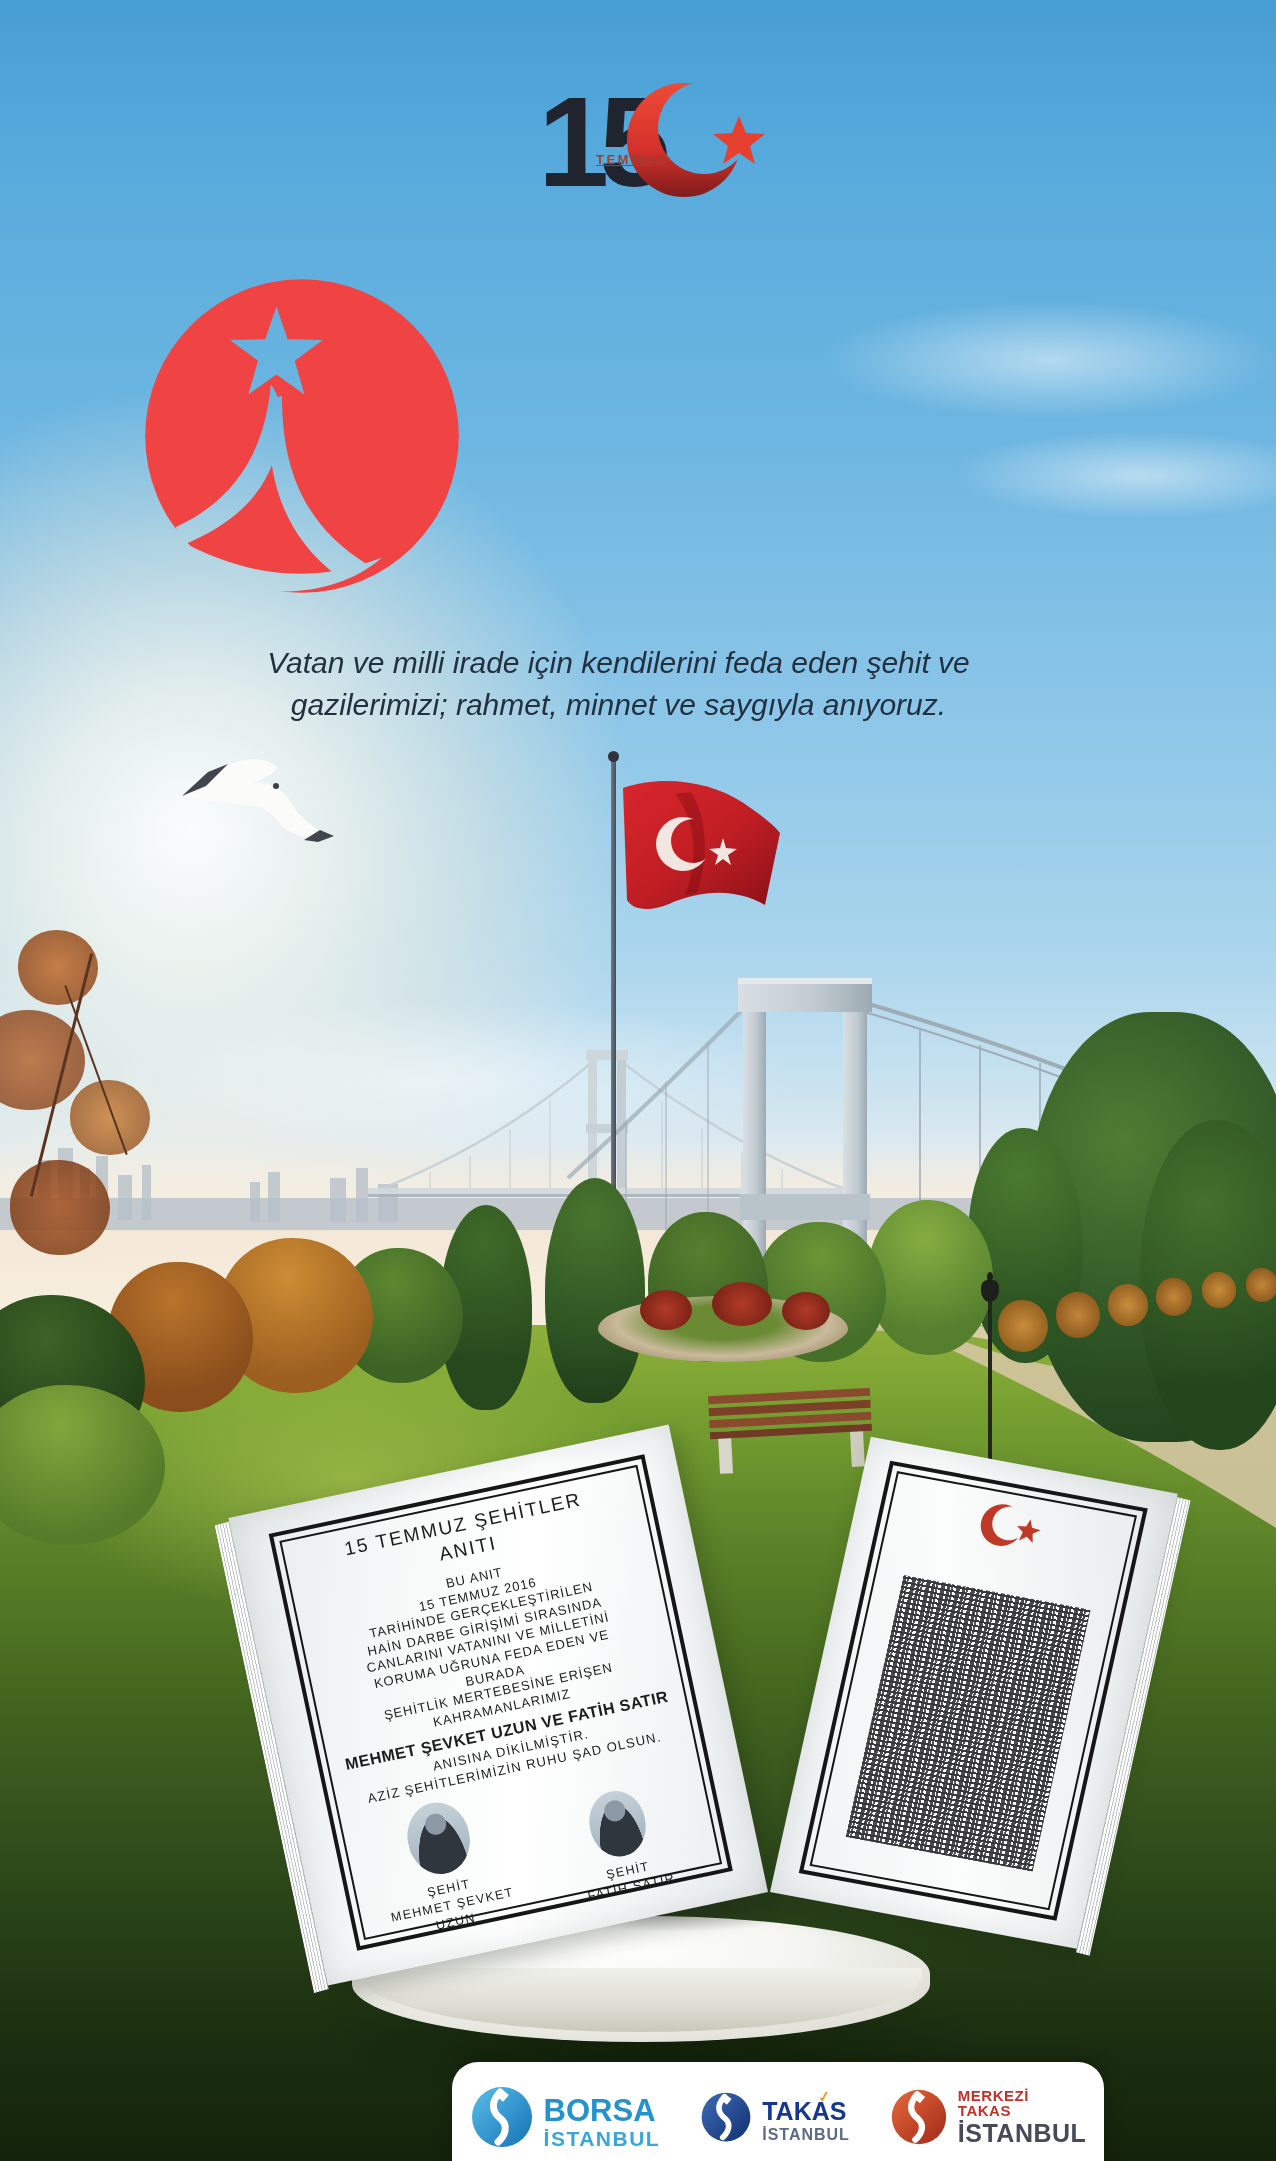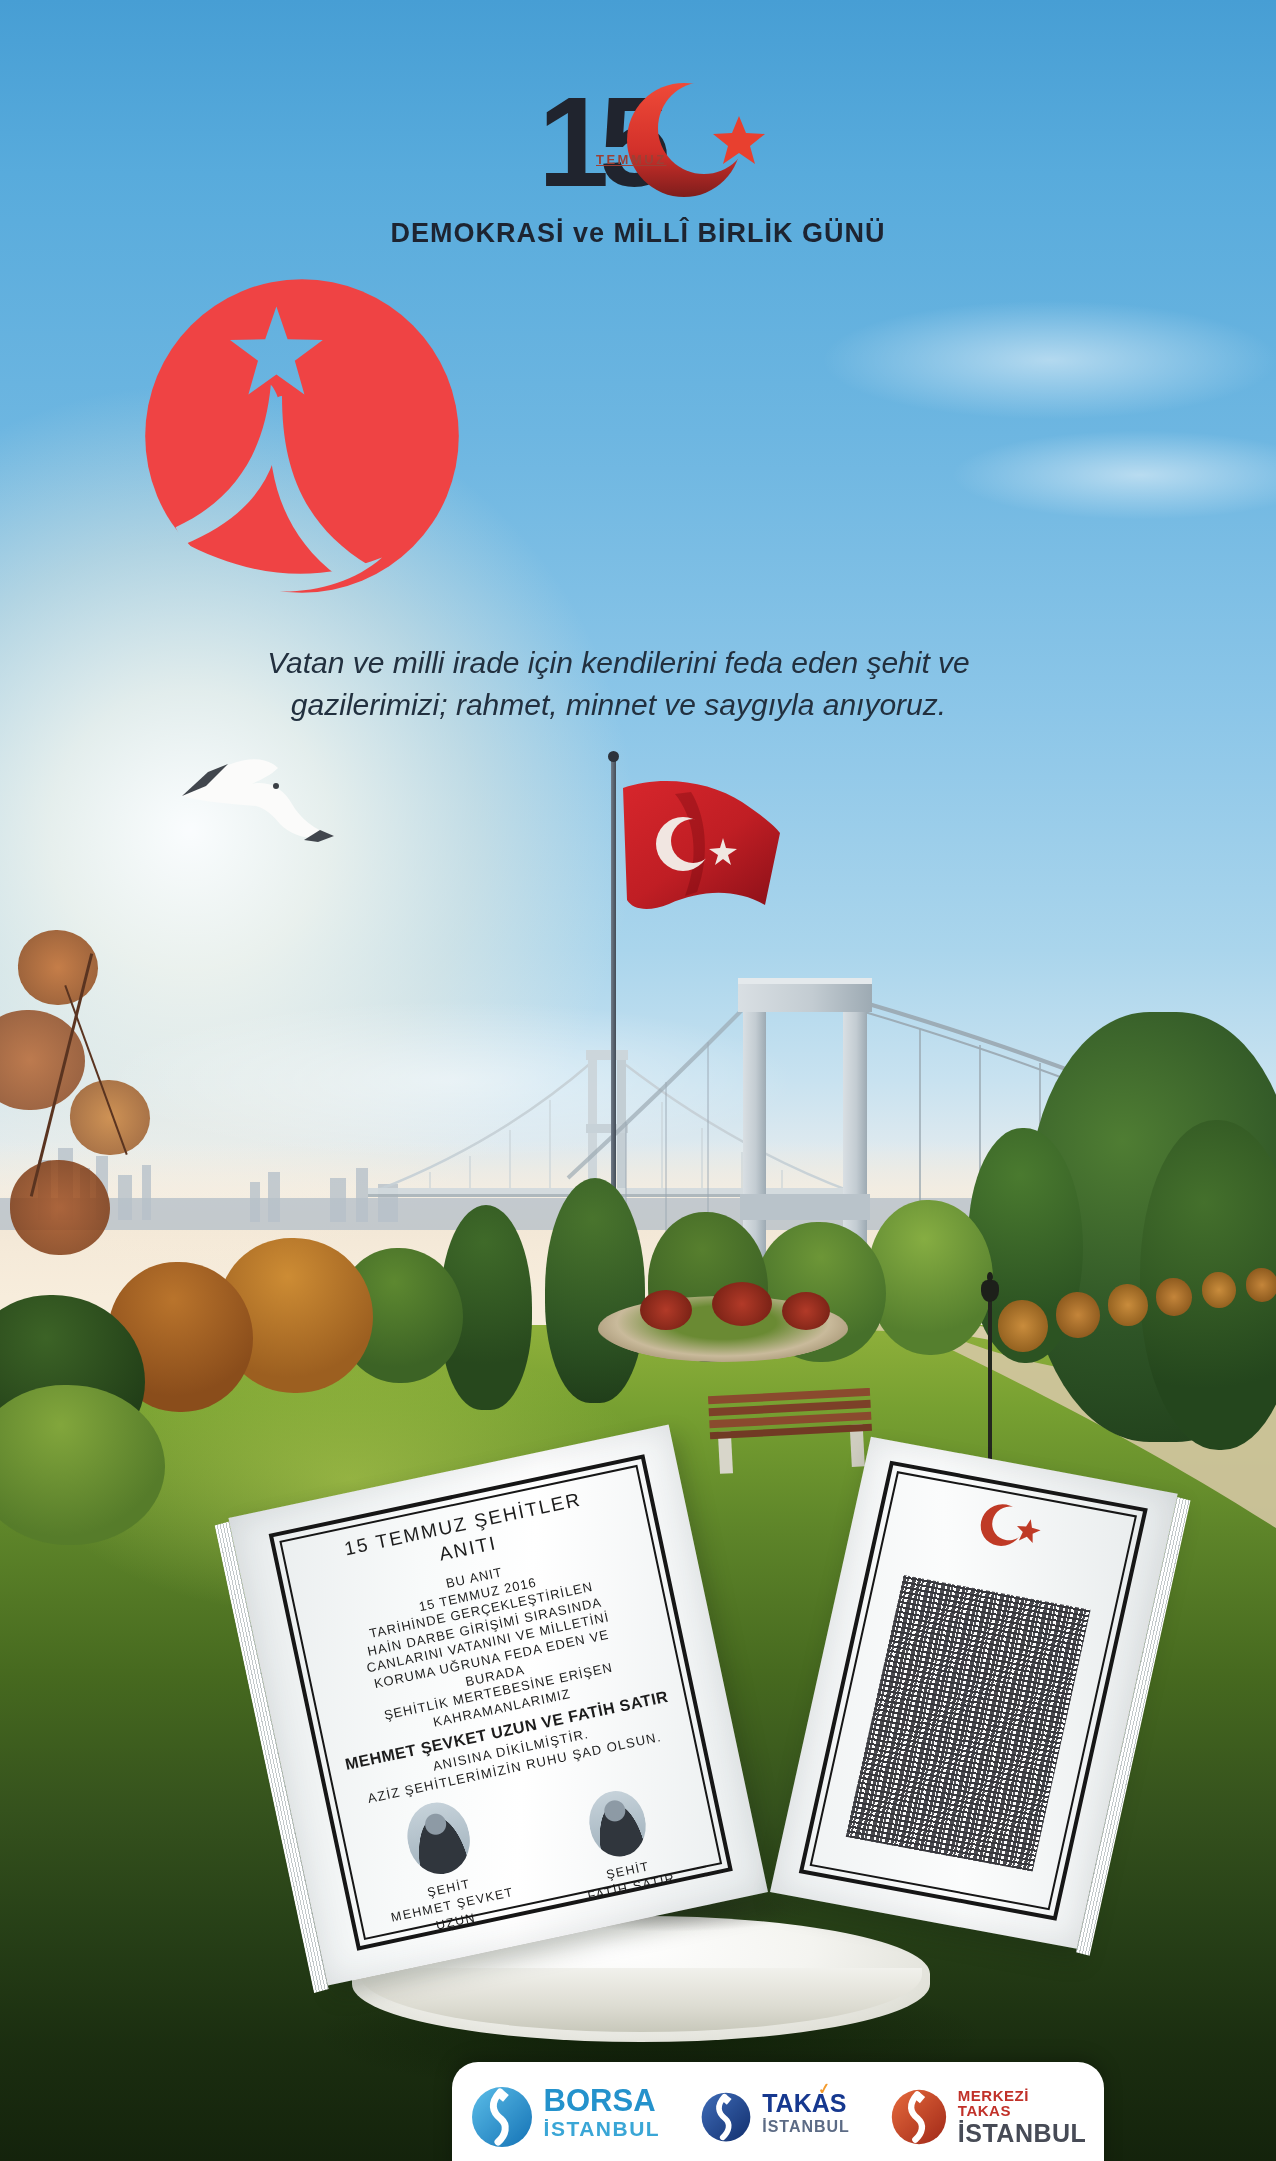--- a/index.html
+++ b/index.html
@@ -85,21 +85,21 @@
       linear-gradient(180deg,#c6d2da,#9fb0bb);}
   .portrait-caption{font-size:12.5px;letter-spacing:1.4px;line-height:17px;margin-top:7px;}
   #crescent-page{display:block;margin:10px auto 0;}
   #names-block{position:absolute;left:34px;right:30px;top:106px;bottom:40px;opacity:.85;
     background:
      repeating-linear-gradient(90deg,rgba(22,22,28,.9) 0 3px,transparent 3px 4px,rgba(22,22,28,.85) 4px 6px,transparent 6px 9px,rgba(22,22,28,.9) 9px 13px,transparent 13px 15px),
      repeating-linear-gradient(0deg,rgba(22,22,28,1) 0 2px,rgba(255,255,255,.9) 2px 5px);}
   
   #footer-card{left:452px;top:2062px;width:652px;height:110px;background:#ffffff;
     border-radius:26px 26px 0 0;box-shadow:0 -4px 18px rgba(0,0,0,.25);display:flex;align-items:center;justify-content:center;}
-  .logo-group{display:flex;align-items:flex-start;gap:10px;padding:0 20px;}
+  .logo-group{display:flex;align-items:flex-end;gap:10px;padding:0 20px;}
   .logo-sep{width:1px;height:58px;background:#bfc4c9;}
   .logo-col{display:flex;flex-direction:column;line-height:1;}
   #borsa-l1{font-size:31px;font-weight:700;color:#2492cc;letter-spacing:0;}
   #borsa-l2{font-size:21px;font-weight:700;color:#3aa6d6;letter-spacing:1.5px;margin-top:2px;}
   #takas-l1{font-size:25px;font-weight:700;color:#16388f;position:relative;}
   #takas-check{position:absolute;top:-10px;left:56px;color:#f49b2e;font-size:15px;font-weight:700;transform:rotate(-8deg);}
   #takas-l2{font-size:16px;font-weight:700;color:#5c6b85;letter-spacing:1px;margin-top:3px;}
   #mkk-l1{font-size:15px;font-weight:700;color:#c13129;letter-spacing:.5px;}
   #mkk-l2{font-size:25px;font-weight:700;color:#474b56;letter-spacing:.5px;margin-top:3px;}
 </style>
@@ -124,21 +124,20 @@
         <rect x="0" y="0" width="235" height="140" fill="#fff"></rect>
         <circle cx="172" cy="58" r="46" fill="#000"></circle>
       </mask>
     </defs>
     <text x="6" y="116" font-size="128" font-weight="bold" letter-spacing="-10" fill="#20242e">15</text>
     <circle cx="152" cy="70" r="57" fill="url(#redg)" mask="url(#cresc15)"></circle>
     <polygon points="207,46 214,63 233,64 218,76 223,94 207,83 191,94 196,76 181,64 200,63" fill="#e8402f"></polygon>
   </svg>
   <div class="abs" id="temmuz-label">TEMMUZ</div>
 
-  <div class="abs" id="subtitle">DEMOKRASİ ve MİLLÎ BİRLİK GÜNÜ</div>
 
   <svg class="abs" id="emblem" viewBox="0 0 400 400">
     <defs>
       <mask id="emblem-mask">
         <rect x="0" y="0" width="400" height="400" fill="#fff"></rect>
         <polygon points="168,38 182,79 226,80 191,106 203,148 168,123 133,148 145,106 110,80 154,79" fill="#000"></polygon>
         <path d="M161,136 C154,215 120,278 42,314 L52,336 C138,300 170,248 174,182 C175,162 168,143 161,136 Z" fill="#000"></path>
         <path d="M175,150 C175,235 198,310 284,362 L246,376 C172,322 157,245 159,178 C161,158 168,150 175,150 Z" fill="#000"></path>
         <path d="M46,330 C130,376 215,386 300,352 C235,410 115,408 40,350 Z" fill="#000"></path>
       </mask>

